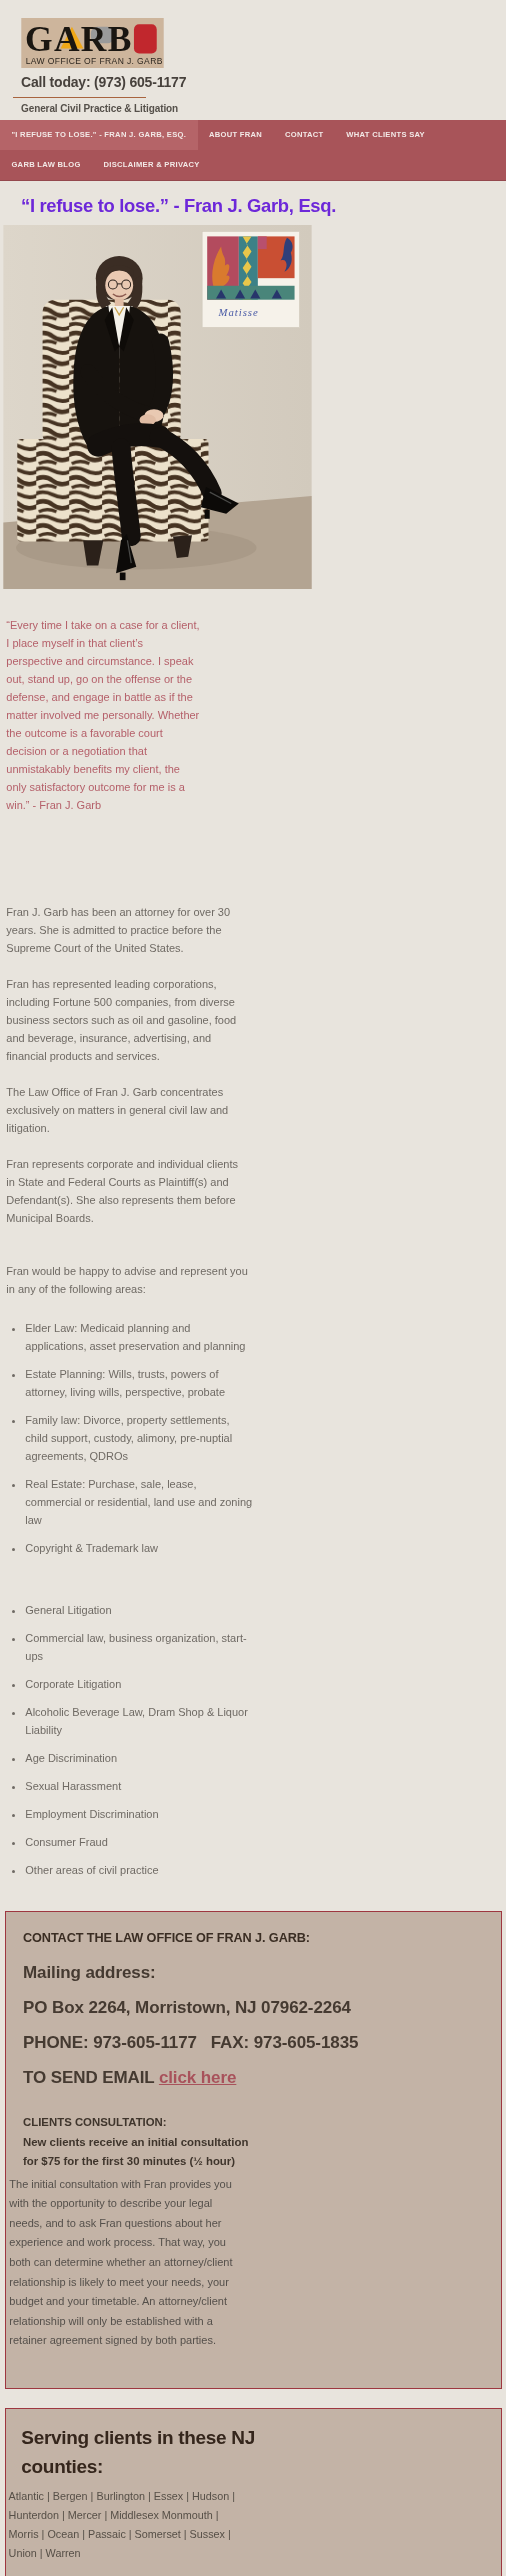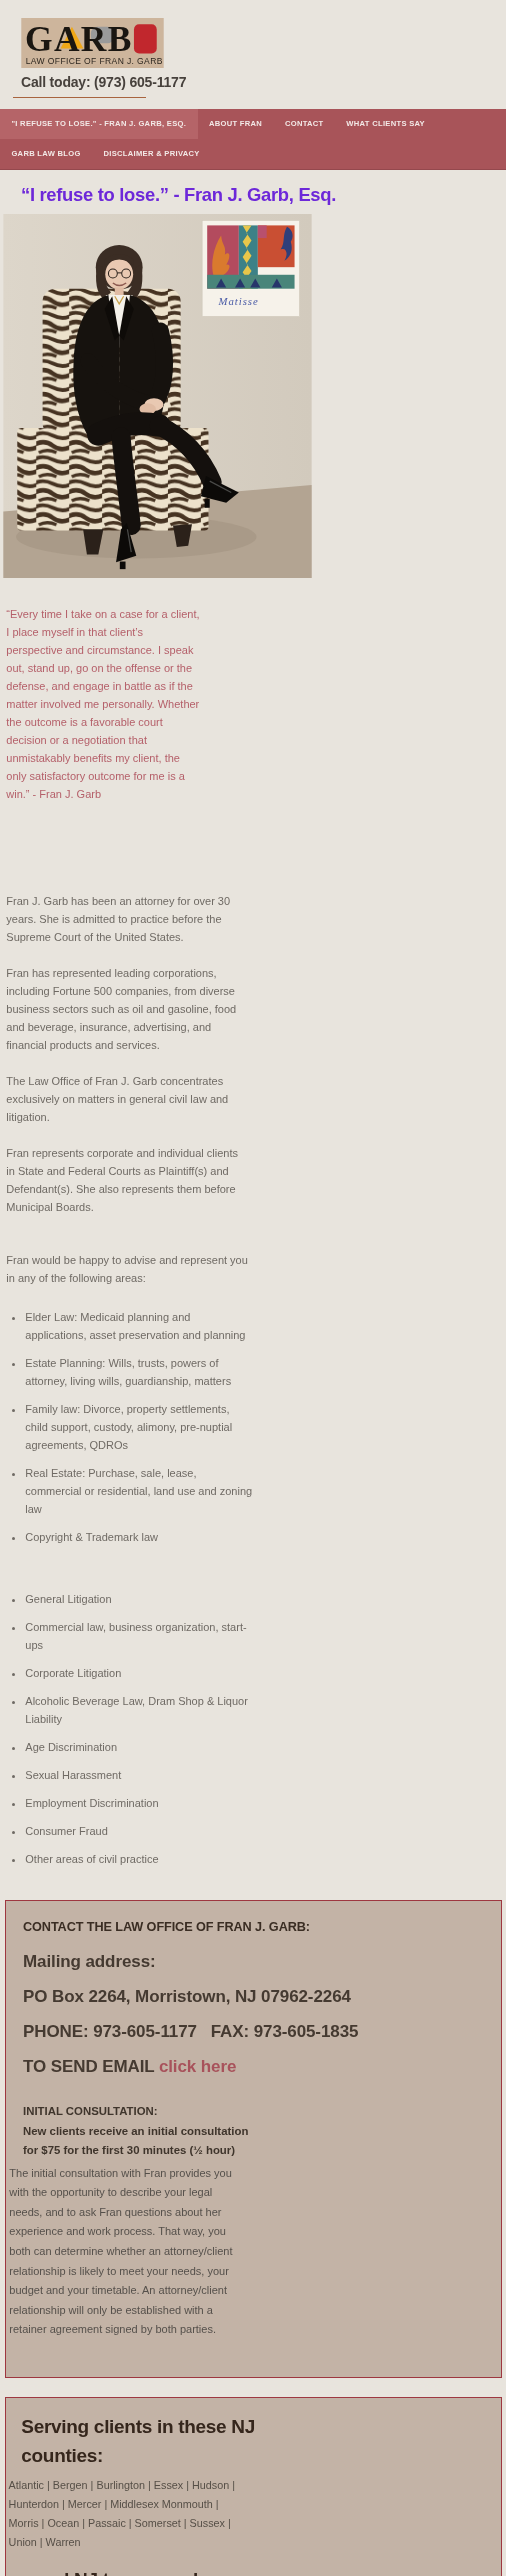--- a/index.html
+++ b/index.html
@@ -35,21 +35,21 @@
   ul.areas { margin:21.5px 0 0 6.3px; padding-left:19px; list-style:disc; color:#6f6a64; }
   ul.areas li { width:228px; font-size:11px; line-height:18px; margin-bottom:10px; }
   ul.areas.second { margin-top:44px; }
 
   
   .tan-box { margin:0 5px; background:#c3b3a6; border:0.6px solid #9e3740; }
   .contact-box { margin-top:32px; padding:19px 5px 37px 2px; }
   .contact-heading { margin-left:15px; font-size:12.7px; font-weight:bold; color:#3a2d23; letter-spacing:-0.1px; margin-bottom:18px; }
   .contact-line { margin-left:15px; font-size:17px; font-weight:bold; color:#453a31; margin-bottom:15px; letter-spacing:-0.1px; }
   .email-line { margin-bottom:25px; }
-  .email-link { color:#a8525b; cursor:pointer; }
+  .email-link { color:#a8525b; text-decoration:underline; cursor:pointer; }
   .consult-head { margin-left:15px; font-size:11.4px; font-weight:bold; color:#3f352c; line-height:19.6px; }
   .consult-sub { margin-left:15px; width:242px; font-size:11.4px; font-weight:bold; color:#3f352c; line-height:19.6px; }
   .consult-body { margin:2.5px 0 0 1.3px; width:238px; font-size:11px; line-height:19.6px; color:#55504b; }
 
   .service-box { margin-top:19px; padding:14px 5px 19px 1.3px; }
   .service-heading { margin-left:14px; width:253px; font-size:19px; font-weight:bold; color:#35261c; line-height:29px; letter-spacing:-0.3px; }
   .service-list { margin:6.3px 0 12.7px 1.3px; width:236px; font-size:10.8px; line-height:19px; color:#564f47; }
   .towns-heading { margin-top:9px; }
 </style>
 </head>
@@ -61,20 +61,21 @@
     <svg class="logo-svg" width="143" height="50" viewBox="0 0 225 79">
       <rect x="0" y="0" width="225" height="79" fill="#cdb59c"></rect>
       <polygon points="62,48 80,14 98,48" fill="#f0a818"></polygon>
       <rect x="110" y="14" width="36" height="26" rx="10" fill="#9a9a9a"></rect>
       <rect x="178" y="10" width="36" height="46" rx="8" fill="#c1272d"></rect>
       <text x="6" y="52" font-family="Liberation Serif, serif" font-weight="bold" font-size="56" letter-spacing="2" fill="#1a1611">GARB</text>
       <text x="7" y="72" font-family="Liberation Sans, sans-serif" font-size="13.5" letter-spacing="0.6" fill="#2c261f">LAW OFFICE OF FRAN J. GARB</text>
     </svg>
     <div class="call-today">Call today: (973) 605-1177</div>
     <div class="header-divider"></div>
+    <div class="tagline">General Civil Practice &amp; Litigation</div>
   </header>
 
   <nav class="main-nav">
     <a class="nav-item active">"I REFUSE TO LOSE." - FRAN J. GARB, ESQ.</a>
     <a class="nav-item">ABOUT FRAN</a>
     <a class="nav-item">CONTACT</a>
     <a class="nav-item">WHAT CLIENTS SAY</a>
     <a class="nav-item">GARB LAW BLOG</a>
     <a class="nav-item">DISCLAIMER &amp; PRIVACY</a>
   </nav>
@@ -172,21 +173,21 @@
     <div class="body-copy">
       <p class="body-p">Fran J. Garb has been an attorney for over 30 years. She is admitted to practice before the Supreme Court of the United States.</p>
       <p class="body-p">Fran has represented leading corporations, including Fortune 500 companies, from diverse business sectors such as oil and gasoline, food and beverage, insurance, advertising, and financial products and services.</p>
       <p class="body-p">The Law Office of Fran J. Garb concentrates exclusively on matters in general civil law and litigation.</p>
       <p class="body-p">Fran represents corporate and individual clients in State and Federal Courts as Plaintiff(s) and Defendant(s). She also represents them before Municipal Boards.</p>
       <p class="body-p areas-intro">Fran would be happy to advise and represent you in any of the following areas:</p>
     </div>
 
     <ul class="areas">
       <li>Elder Law: Medicaid planning and applications, asset preservation and planning</li>
-      <li>Estate Planning: Wills, trusts, powers of attorney, living wills, guardianship, matters</li>
+      <li>Estate Planning: Wills, trusts, powers of attorney, living wills, perspective, probate</li>
       <li>Family law: Divorce, property settlements, child support, custody, alimony, pre-nuptial agreements, QDROs</li>
       <li>Real Estate: Purchase, sale, lease, commercial or residential, land use and zoning law</li>
       <li>Copyright &amp; Trademark law</li>
     </ul>
 
     <ul class="areas second">
       <li>General Litigation</li>
       <li>Commercial law, business organization, start-ups</li>
       <li>Corporate Litigation</li>
       <li>Alcoholic Beverage Law, Dram Shop &amp; Liquor Liability</li>
@@ -198,21 +199,21 @@
     </ul>
 
     <section class="tan-box contact-box">
       <div class="contact-heading">CONTACT THE LAW OFFICE OF FRAN J. GARB:</div>
       <div class="contact-line">Mailing address:</div>
       <div class="contact-line">PO Box 2264, Morristown, NJ 07962-2264</div>
       <div class="contact-line">PHONE: 973-605-1177 &nbsp; FAX: 973-605-1835</div>
       <div class="contact-line email-line">
         <span>TO SEND EMAIL </span><a class="email-link">click here</a>
       </div>
-      <div class="consult-head">INITIAL CONSULTATION:</div>
+      <div class="consult-head">CLIENTS CONSULTATION:</div>
       <div class="consult-sub">New clients receive an initial consultation for $75 for the first 30 minutes (½ hour)</div>
       <p class="consult-body">The initial consultation with Fran provides you with the opportunity to describe your legal needs, and to ask Fran questions about her experience and work process. That way, you both can determine whether an attorney/client relationship is likely to meet your needs, your budget and your timetable. An attorney/client relationship will only be established with a retainer agreement signed by both parties.</p>
     </section>
 
     <section class="tan-box service-box">
       <h2 class="service-heading">Serving clients in these NJ counties:</h2>
       <p class="service-list">Atlantic | Bergen | Burlington | Essex | Hudson | Hunterdon | Mercer | Middlesex Monmouth | Morris | Ocean | Passaic | Somerset | Sussex | Union | Warren</p>
       <h2 class="service-heading towns-heading">...and NJ towns such as:</h2>
       <p class="service-list">Chatham | Dover | Elizabeth | Freehold | Flemington | Hackensack | Hoboken | Jersey City | Livingston | Millburn | Morristown | New Brunswick | Parsippany | Paterson | Randolph | Somerville | Union | Wayne | West Orange</p>
     </section>

